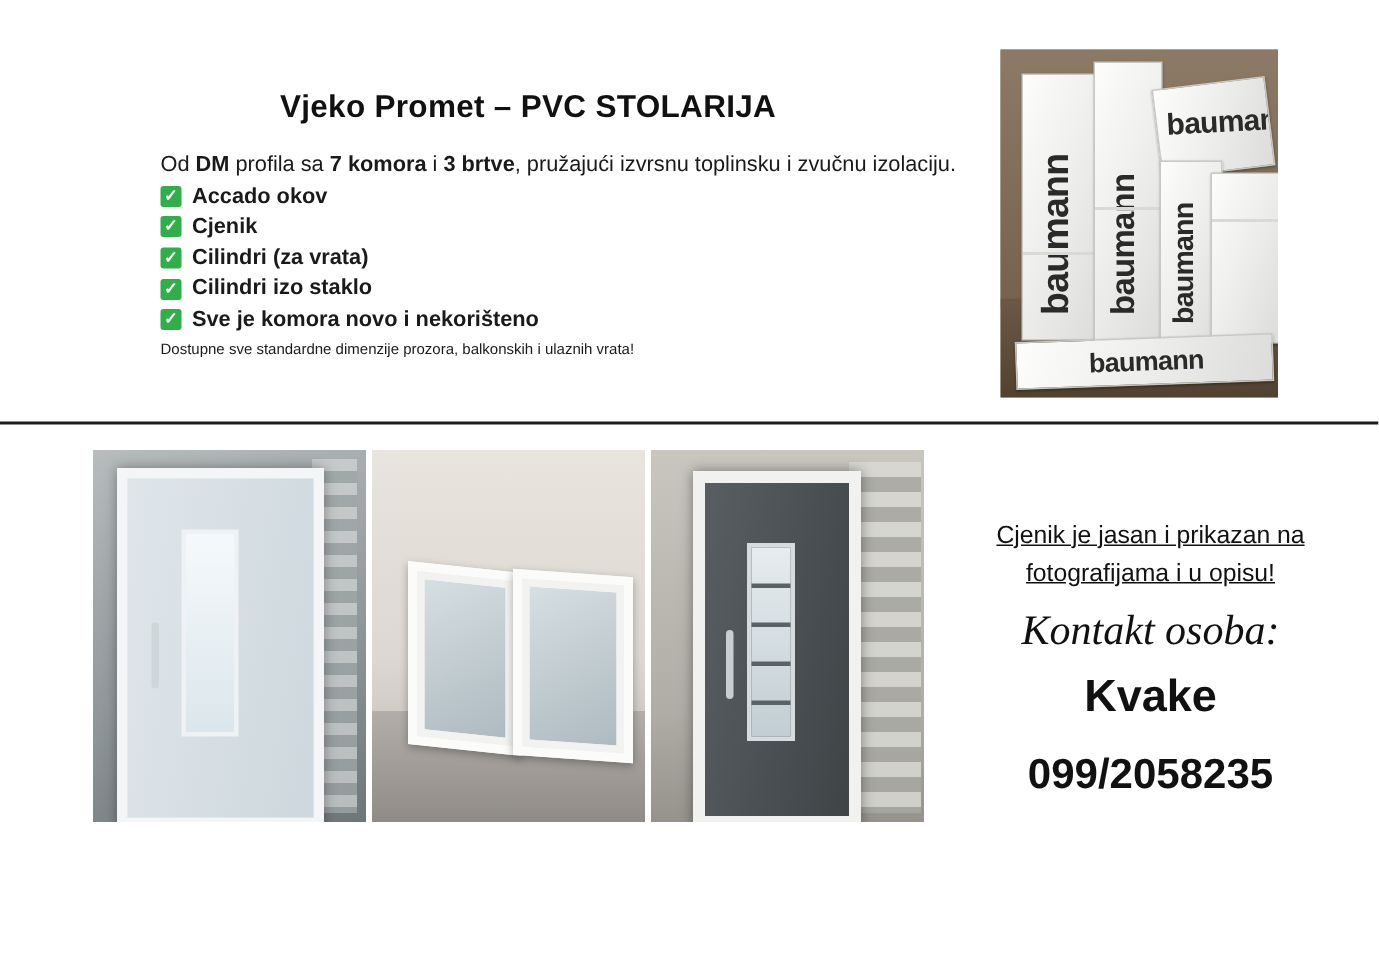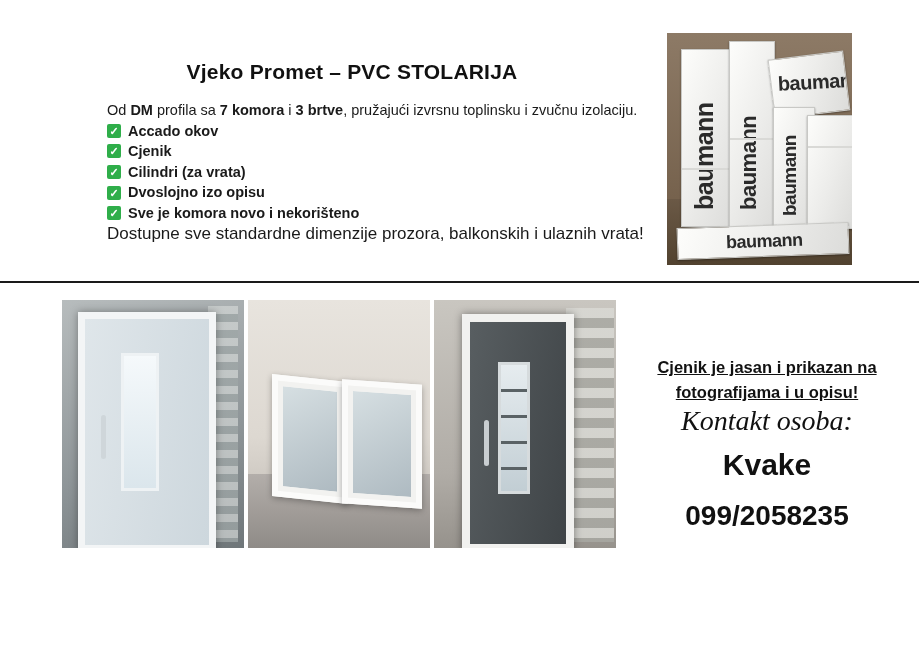--- a/index.html
+++ b/index.html
@@ -79,21 +79,21 @@
     color: #ffffff;
     font-size: 11px;
     line-height: 14px;
     text-align: center;
     margin-right: 7px;
     flex: 0 0 auto;
     font-weight: bold;
   }
   .closing-line {
     font-weight: normal;
-    font-size: 17px;
+    font-size: 10px;
     line-height: 20.6px;
     white-space: nowrap;
   }
 
   
   .photo-boxes {
     position: absolute;
     left: 667px;
     top: 33px;
     width: 185px;
@@ -272,24 +272,23 @@
   }
 
   
   .notice {
     position: absolute;
     left: 636px;
     top: 345px;
     width: 262px;
     text-align: center;
     font-size: 16.5px;
-    font-weight: bold;
+    font-weight: normal;
     line-height: 25px;
     color: #111111;
-    margin-top: 10px;
   }
   .notice span {
     text-decoration: underline;
   }
 
   .contact-label {
     position: absolute;
     left: 636px;
     top: 405px;
     width: 262px;
@@ -339,21 +338,21 @@
       <li>
         <span class="check">✓</span>
         <span>Cjenik</span>
       </li>
       <li>
         <span class="check">✓</span>
         <span>Cilindri (za vrata)</span>
       </li>
       <li>
         <span class="check">✓</span>
-        <span>Dvoslojno izo opisu</span>
+        <span>Cilindri izo staklo</span>
       </li>
       <li>
         <span class="check">✓</span>
         <span>Sve je komora novo i nekorišteno</span>
       </li>
     </ul>
 
     <div class="closing-line">Dostupne sve standardne dimenzije prozora, balkonskih i ulaznih vrata!</div>
   </div>
 

